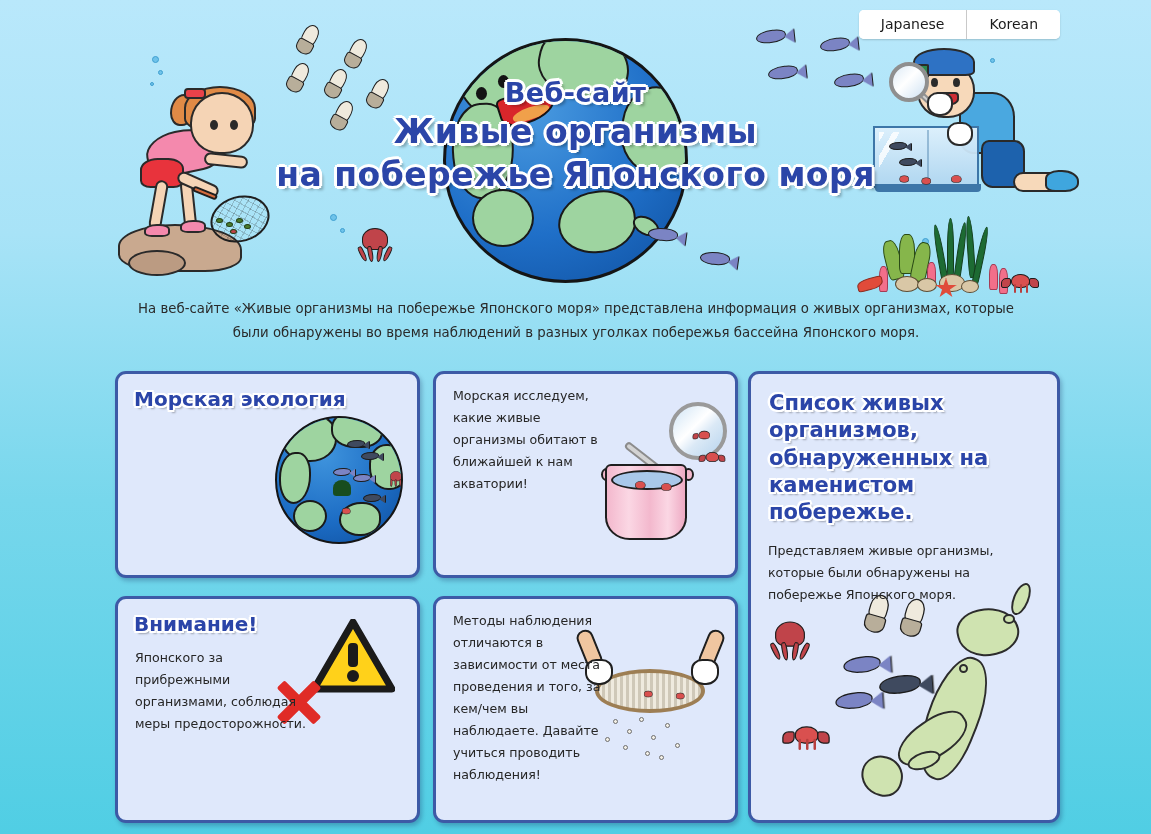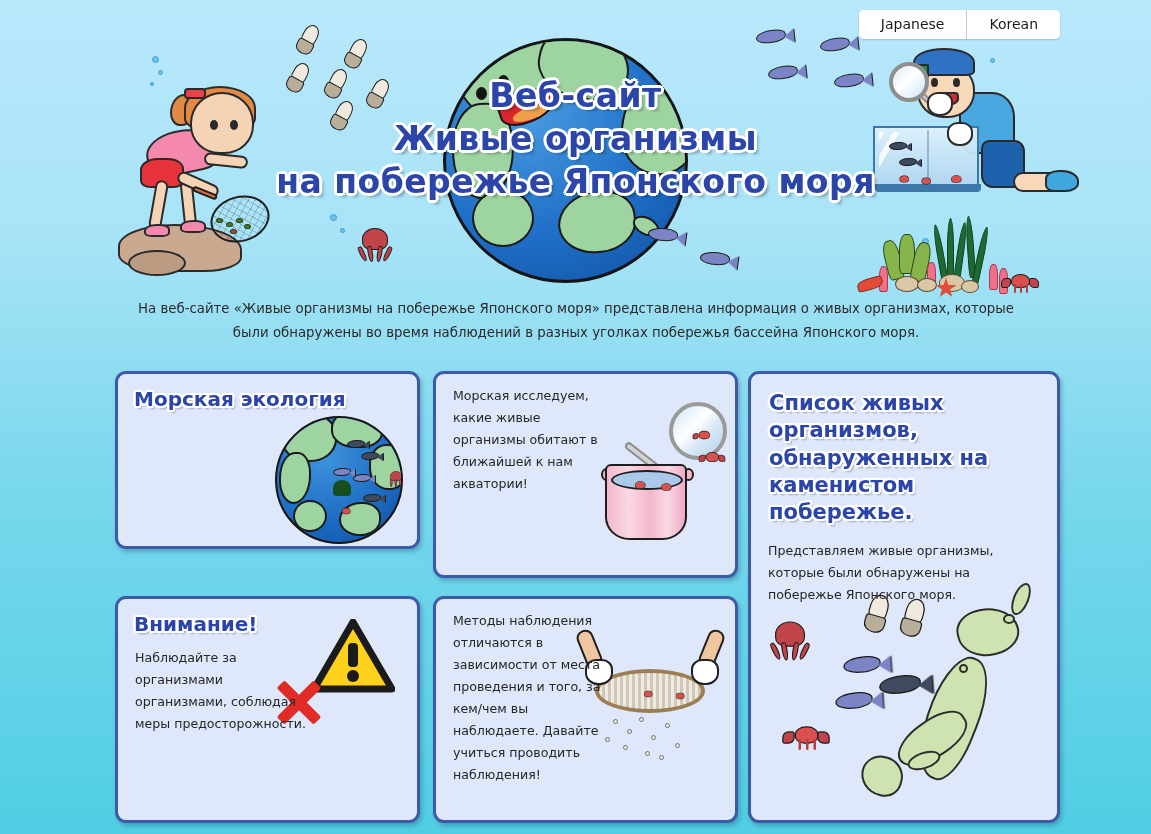--- a/index.html
+++ b/index.html
@@ -101,21 +101,21 @@
     color: #2b45a8;
     letter-spacing: .5px;
     line-height: 1.12;
     text-shadow:
       -2px -2px 0 #fff,  2px -2px 0 #fff,
       -2px  2px 0 #fff,  2px  2px 0 #fff,
       -3px  0   0 #fff,  3px  0   0 #fff,
        0   -3px 0 #fff,  0    3px 0 #fff,
        4px 4px 3px rgba(0,0,0,.28);
   }
-  .hero-title .t1 { font-size: 33px; }
+  .hero-title .t1 { font-size: 27px; }
   .hero-title .t2 { font-size: 33px; margin-top: 6px; }
   .hero-title .t3 { font-size: 33px; margin-top: 6px; }
 
   
   .intro {
     position: absolute;
     left: 120px; top: 297px; width: 912px;
     text-align: center;
     font-size: 13.3px;
     line-height: 24px;
@@ -130,21 +130,21 @@
     width: 945px; height: 452px;
   }
   .card {
     position: absolute;
     background: #dfe8fb;
     border: 3px solid #3d5aa6;
     border-radius: 11px;
     box-shadow: 2px 3px 4px rgba(20,40,90,.28);
     overflow: hidden;
   }
-  .card.c1 { left: 0;   top: 0;   width: 305px; height: 178px; }
+  .card.c1 { left: 0;   top: 0;   width: 305px; height: 207px; }
   .card.c2 { left: 318px; top: 0; width: 305px; height: 207px; }
   .card.c3 { left: 0;   top: 225px; width: 305px; height: 227px; }
   .card.c4 { left: 318px; top: 225px; width: 305px; height: 227px; }
   .card.c5 { left: 633px; top: 0;  width: 312px; height: 452px; }
 
   .card-title {
     font-family: "DejaVu Sans", sans-serif;
     font-weight: bold;
     font-size: 20px;
     color: #2b45a8;
@@ -788,21 +788,21 @@
       <div class="crab" style="left:114px; top:44px; transform:scale(.7);">
         <div class="cb"></div>
           <div class="cl" style="left:0;"></div>
           <div class="cl" style="right:0; transform:scaleX(-1);"></div>
       </div>
     </div>
   </div>
 
   <div class="card c3">
     <div class="card-title">Внимание!</div>
-    <div class="card-body">Наблюдайте за организмами организмами, соблюдая меры предосторожности.</div>
+    <div class="card-body">Японского за прибрежными организмами, соблюдая меры предосторожности.</div>
     <div class="illus warn-tri">
       <svg width="84" height="74" viewBox="0 0 84 74">
         <path d="M42 3 L81 70 L3 70 Z" fill="#ffd11a" stroke="#1b1b1b" stroke-width="7" stroke-linejoin="round"></path>
         <rect x="37" y="24" width="10" height="24" rx="4" fill="#1b1b1b"></rect>
         <circle cx="42" cy="57" r="6" fill="#1b1b1b"></circle>
       </svg>
     </div>
     <div class="illus red-x">
       <span></span>
         <span></span>

